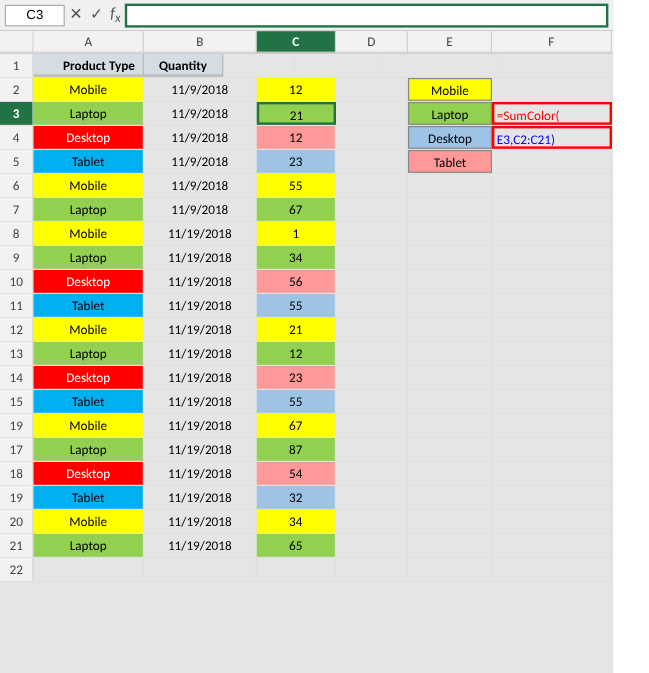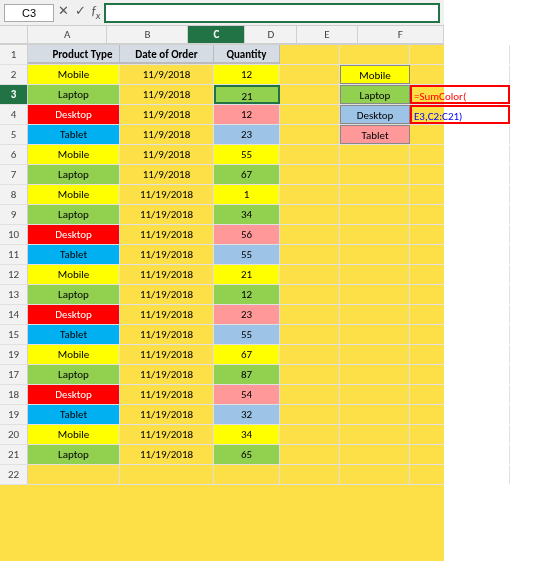--- a/index.html
+++ b/index.html
@@ -1,18 +1,18 @@
 <!DOCTYPE html>
 <html><head>
   <meta charset="utf-8">
   <style>
     * { box-sizing: border-box; margin: 0; padding: 0; }
     body { font-family: Calibri, Arial, sans-serif; font-size: 12px; background: #fff; }
 
-    .excel-container { width: 444px; min-height: 561px; background: #fde047; }
+    .excel-container { width: 511px; min-height: 561px; background: #e5e5e5; }
 
     
     .formula-bar {
       height: 26px;
       background: #f0f0f0;
       border-bottom: 1px solid #ccc;
       display: flex;
       align-items: center;
       padding: 0 4px;
       gap: 4px;
@@ -141,21 +141,20 @@
     <div class="col-header col-e">E</div>
     <div class="col-header col-f">F</div>
   </div>
 
   <div class="sheet-wrapper" style="position:relative;">
 
     <div id="rows-container">
         <div class="sheet-row">
           <div class="row-num">1</div>
           <div class="cell header-cell" style="width: 92px; min-width: 92px; padding-left: 20px;">Product Type</div>
-          <div class="cell header-cell" style="width: 94px; min-width: 94px;">Date of Order</div>
           <div class="cell header-cell" style="width: 66px; min-width: 66px;">Quantity</div>
           <div class="cell" style="width: 60px; min-width: 60px;"></div>
           <div class="cell" style="width: 70px; min-width: 70px;"></div>
           <div class="cell" style="width: 100px; min-width: 100px;"></div>
         </div>
         <div class="sheet-row">
           <div class="row-num">2</div>
           <div class="cell bg-yellow" style="width: 92px; min-width: 92px;">Mobile</div>
           <div class="cell" style="width: 94px; min-width: 94px;">11/9/2018</div>
           <div class="cell qty-yellow" style="width: 66px; min-width: 66px;">12</div>

